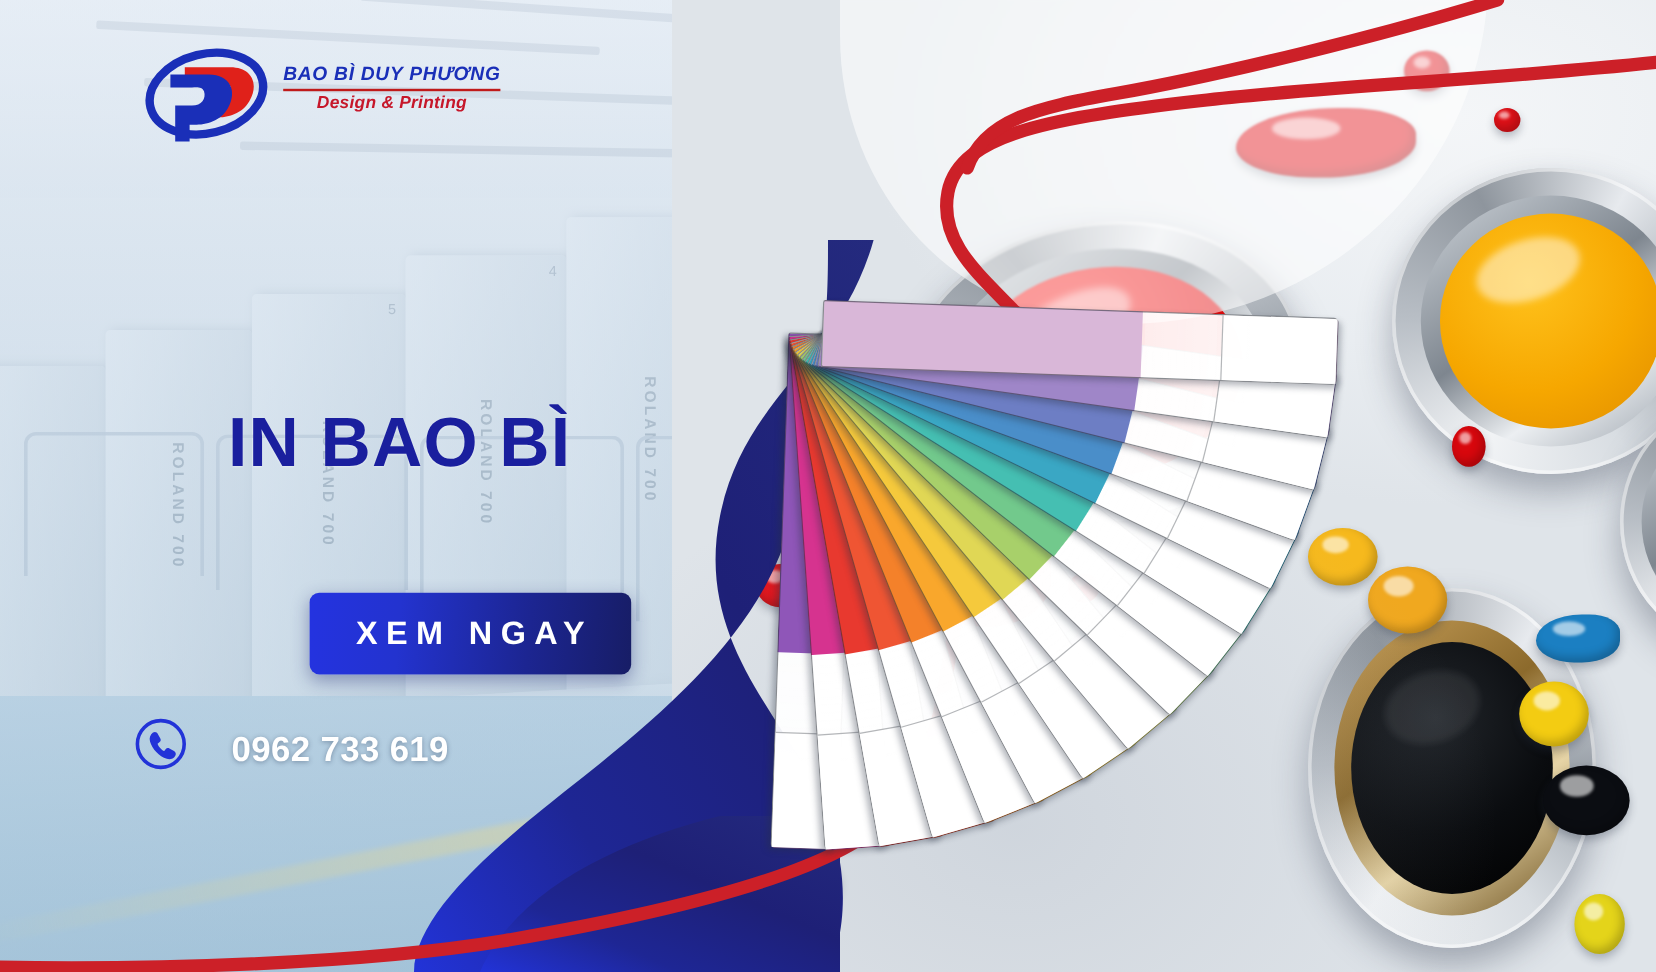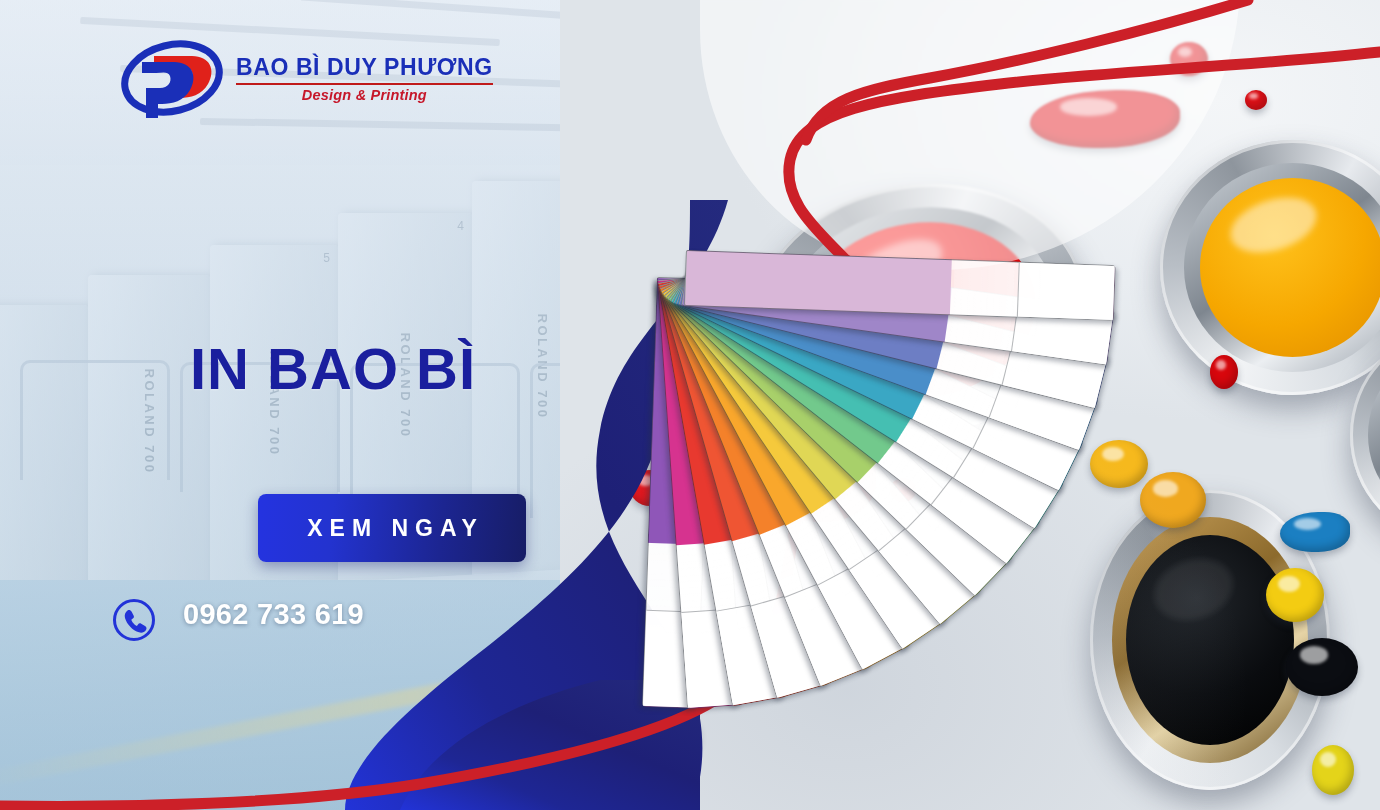--- a/index.html
+++ b/index.html
@@ -100,46 +100,46 @@
     border-radius:0 0 56% 42% / 0 0 72% 60%;
     backdrop-filter:blur(1px);}
 
   
   .navy{ position:absolute; left:0; top:0; width:1380px; height:810px; pointer-events:none;}
 
   
   .logo{ position:absolute; left:120px; top:36px; width:300px; height:86px; }
   .logo-mark{ position:absolute; left:0; top:0; width:108px; height:86px;}
   .logo-text{ position:absolute; left:116px; top:18px; }
-  .logo-name{ font-size:23px; font-weight:700; color:#1a2fb8;
+  .logo-name{ font-size:16px; font-weight:700; font-style:italic; color:#1a2fb8;
     letter-spacing:.6px; white-space:nowrap; }
   .logo-rule{ width:100%; height:1.5px; background:#c01a1a; margin:2px 0 2px; }
   .logo-tag{ font-size:14.5px; font-weight:700; font-style:italic; color:#c6172a;
     text-align:center; letter-spacing:.2px;}
 
   
   .h1{ position:absolute; left:190px; top:222px; font-size:62px; font-weight:800;
     color:#b01116; letter-spacing:1px; line-height:1; white-space:nowrap;
     text-shadow:0 1px 2px rgba(255,255,255,.45);}
   .h2{ position:absolute; left:190px; top:340px; font-size:58px; font-weight:800;
     color:#1a1f9e; letter-spacing:1px; line-height:1; white-space:nowrap;
     text-shadow:0 1px 2px rgba(255,255,255,.4);}
 
   
   .cta{ position:absolute; left:258px; top:494px; width:268px; height:68px;
     border-radius:8px; border:0; cursor:pointer;
     background:linear-gradient(95deg,#2433e0 0%,#2333cf 28%,#1c2591 68%,#171d66 100%);
-    color:#fff; font-size:23px; font-weight:700; letter-spacing:7px;
+    color:#fff; font-size:27px; font-weight:700; letter-spacing:7px;
     font-family:"Liberation Sans", sans-serif;
     box-shadow:0 5px 14px rgba(25,35,110,.38);
     display:flex; align-items:center; justify-content:center; padding-left:7px;}
 
   
   .contact{ position:absolute; left:112px; top:598px; display:flex; flex-direction:column; gap:21px;}
-  .crow{ display:flex; align-items:flex-start; gap:27px; }
+  .crow{ display:flex; align-items:flex-end; gap:37px; }
   .crow .ico{ width:44px; height:44px; flex:0 0 44px; }
   .crow .txt{ font-size:29px; font-weight:700; color:#fff; letter-spacing:.3px;
     text-shadow:0 1px 4px rgba(40,60,90,.45); white-space:nowrap;}
 </style>
 </head>
 <body>
 
 <div id="banner">
 
   <div class="photo-left">

